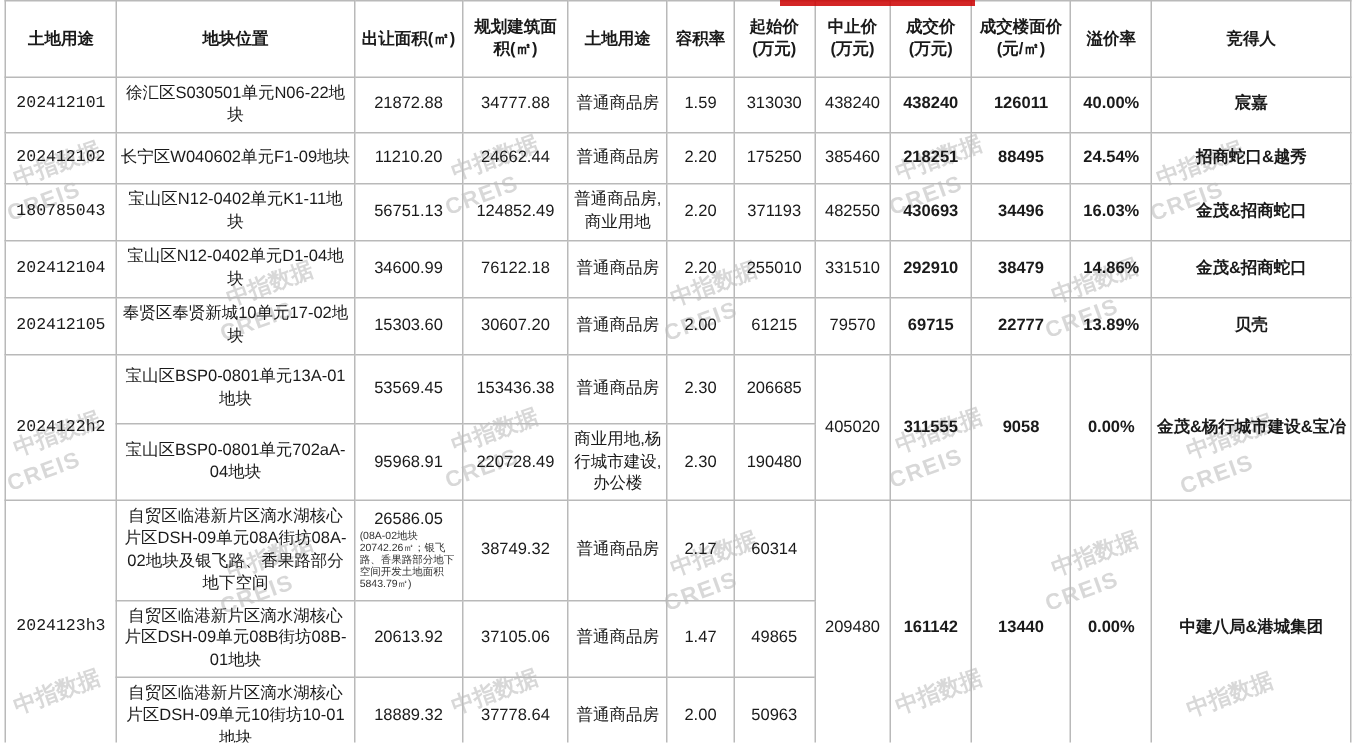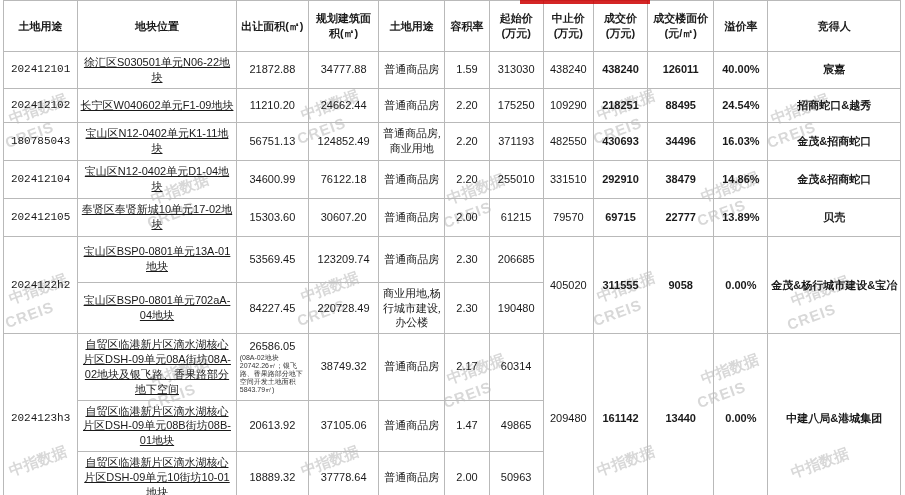--- a/index.html
+++ b/index.html
@@ -52,33 +52,31 @@
     font-size: 11px;
   }
   td.code {
     font-size: 11.5px;
     font-family: Liberation Mono, monospace;
   }
   td.loc {
     font-size: 11px;
     padding-left: 4px;
     padding-right: 4px;
-    text-decoration: underline;
   }
   td.bold {
     font-weight: bold;
   }
   td.winner {
     font-weight: bold;
     font-size: 11.5px;
   }
   td.note-cell {
     font-size: 11px;
     line-height: 1.3;
-    font-family: Liberation Serif, serif;
   }
   .tiny-note {
     font-size: 7px;
     color: #333;
     line-height: 1.15;
     display: block;
     text-align: left;
     padding: 0 1px;
   }
   .row-h1 { height: 34px; }
@@ -202,21 +200,21 @@
         <td class="winner">宸嘉</td>
       </tr>
       <tr class="row-h1">
         <td class="code">202412102</td>
         <td class="loc">长宁区W040602单元F1-09地块</td>
         <td>11210.20</td>
         <td>24662.44</td>
         <td>普通商品房</td>
         <td>2.20</td>
         <td>175250</td>
-        <td>109290</td>
+        <td>385460</td>
         <td class="bold">218251</td>
         <td class="bold">88495</td>
         <td class="bold">24.54%</td>
         <td class="winner">招商蛇口&amp;越秀</td>
       </tr>
       <tr class="row-h2">
         <td class="code">180785043</td>
         <td class="loc">宝山区N12-0402单元K1-11地块</td>
         <td>56751.13</td>
         <td>124852.49</td>
@@ -255,33 +253,33 @@
         <td class="bold">69715</td>
         <td class="bold">22777</td>
         <td class="bold">13.89%</td>
         <td class="winner">贝壳</td>
       </tr>
 
       <tr class="row-h3">
         <td class="code" rowspan="2">2024122h2</td>
         <td class="loc">宝山区BSP0-0801单元13A-01地块</td>
         <td>53569.45</td>
-        <td>123209.74</td>
+        <td>153436.38</td>
         <td>普通商品房</td>
         <td>2.30</td>
         <td>206685</td>
         <td rowspan="2">405020</td>
         <td class="bold" rowspan="2">311555</td>
         <td class="bold" rowspan="2">9058</td>
         <td class="bold" rowspan="2">0.00%</td>
         <td class="winner" rowspan="2">金茂&amp;杨行城市建设&amp;宝冶</td>
       </tr>
       <tr class="row-h3">
         <td class="loc">宝山区BSP0-0801单元702aA-04地块</td>
-        <td>84227.45</td>
+        <td>95968.91</td>
         <td>220728.49</td>
         <td class="note-cell">商业用地,杨行城市建设,办公楼</td>
         <td>2.30</td>
         <td>190480</td>
       </tr>
 
       <tr class="row-h4">
         <td class="code" rowspan="3">2024123h3</td>
         <td class="loc">自贸区临港新片区滴水湖核心片区DSH-09单元08A街坊08A-02地块及银飞路、香果路部分地下空间</td>
         <td>

